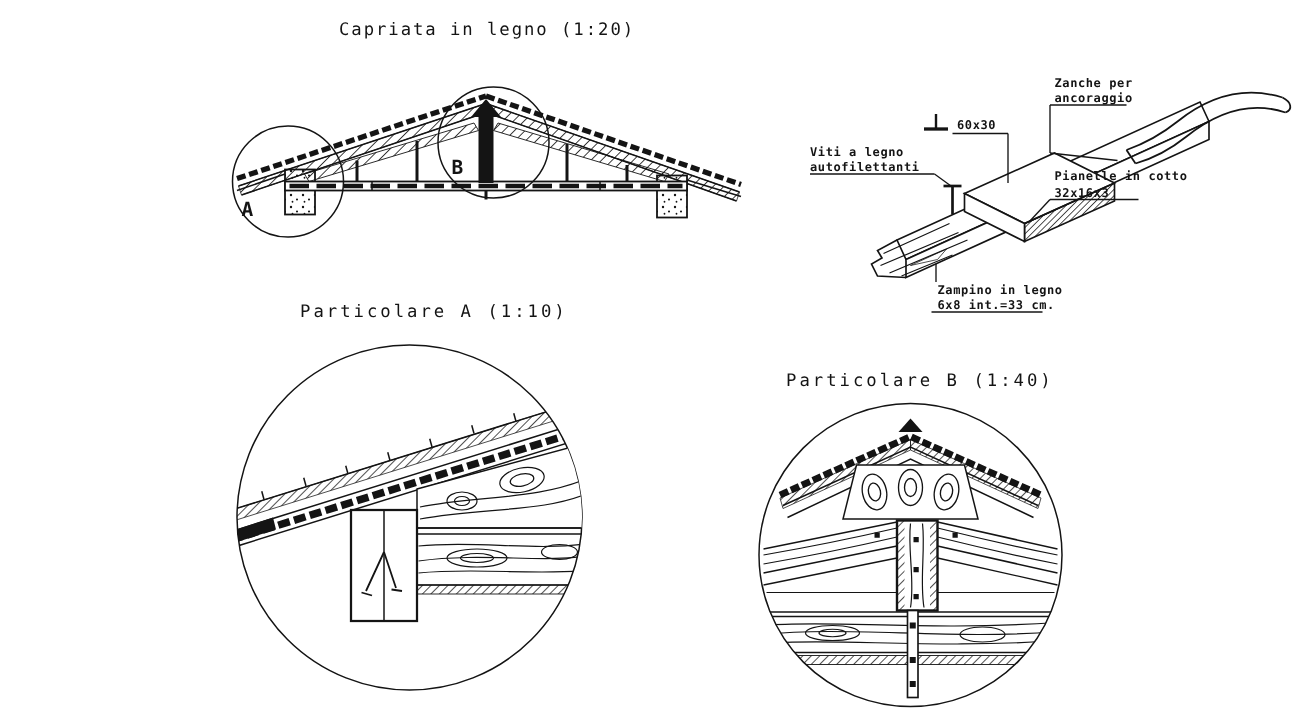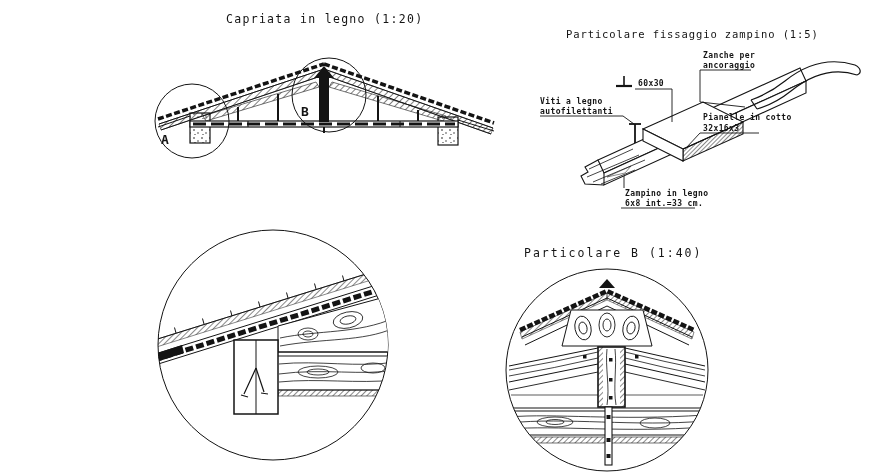--- a/index.html
+++ b/index.html
@@ -13,21 +13,21 @@
            letter-spacing:0.4px;fill:#141414;}
   svg text.biglabel{font-size:13px;font-weight:700;letter-spacing:0;}
   .ln{stroke:#141414;fill:none;}
 </style>
 </head>
 <body>
 
 <div class="canvas">
 
   <div class="cadtitle" style="left:226px;top:12px;">Capriata in legno (1:20)</div>
-  <div class="cadtitle" style="left:566px;top:28px;font-size:10.5px;letter-spacing:0.9px;">Particolare fissaggio zampino (1:5)</div>
+  <div class="cadtitle" style="left:200px;top:200px;letter-spacing:2px;">Particolare A (1:10)</div>
   <div class="cadtitle" style="left:524px;top:246px;letter-spacing:2px;">Particolare B (1:40)</div>
 
   <svg class="abs" style="left:128px;top:40px;" width="385" height="140" viewBox="0 0 385 140">
     <defs>
       <pattern id="hatch1" width="5" height="5" patternUnits="userSpaceOnUse" patternTransform="rotate(45)">
         <line x1="0" y1="0" x2="0" y2="5" stroke="#141414" stroke-width="1.1"></line>
       </pattern>
       <pattern id="stip1" width="8" height="8" patternUnits="userSpaceOnUse">
         <circle cx="2" cy="2" r="0.8" fill="#141414"></circle>
           <circle cx="6" cy="5" r="0.7" fill="#141414"></circle>

